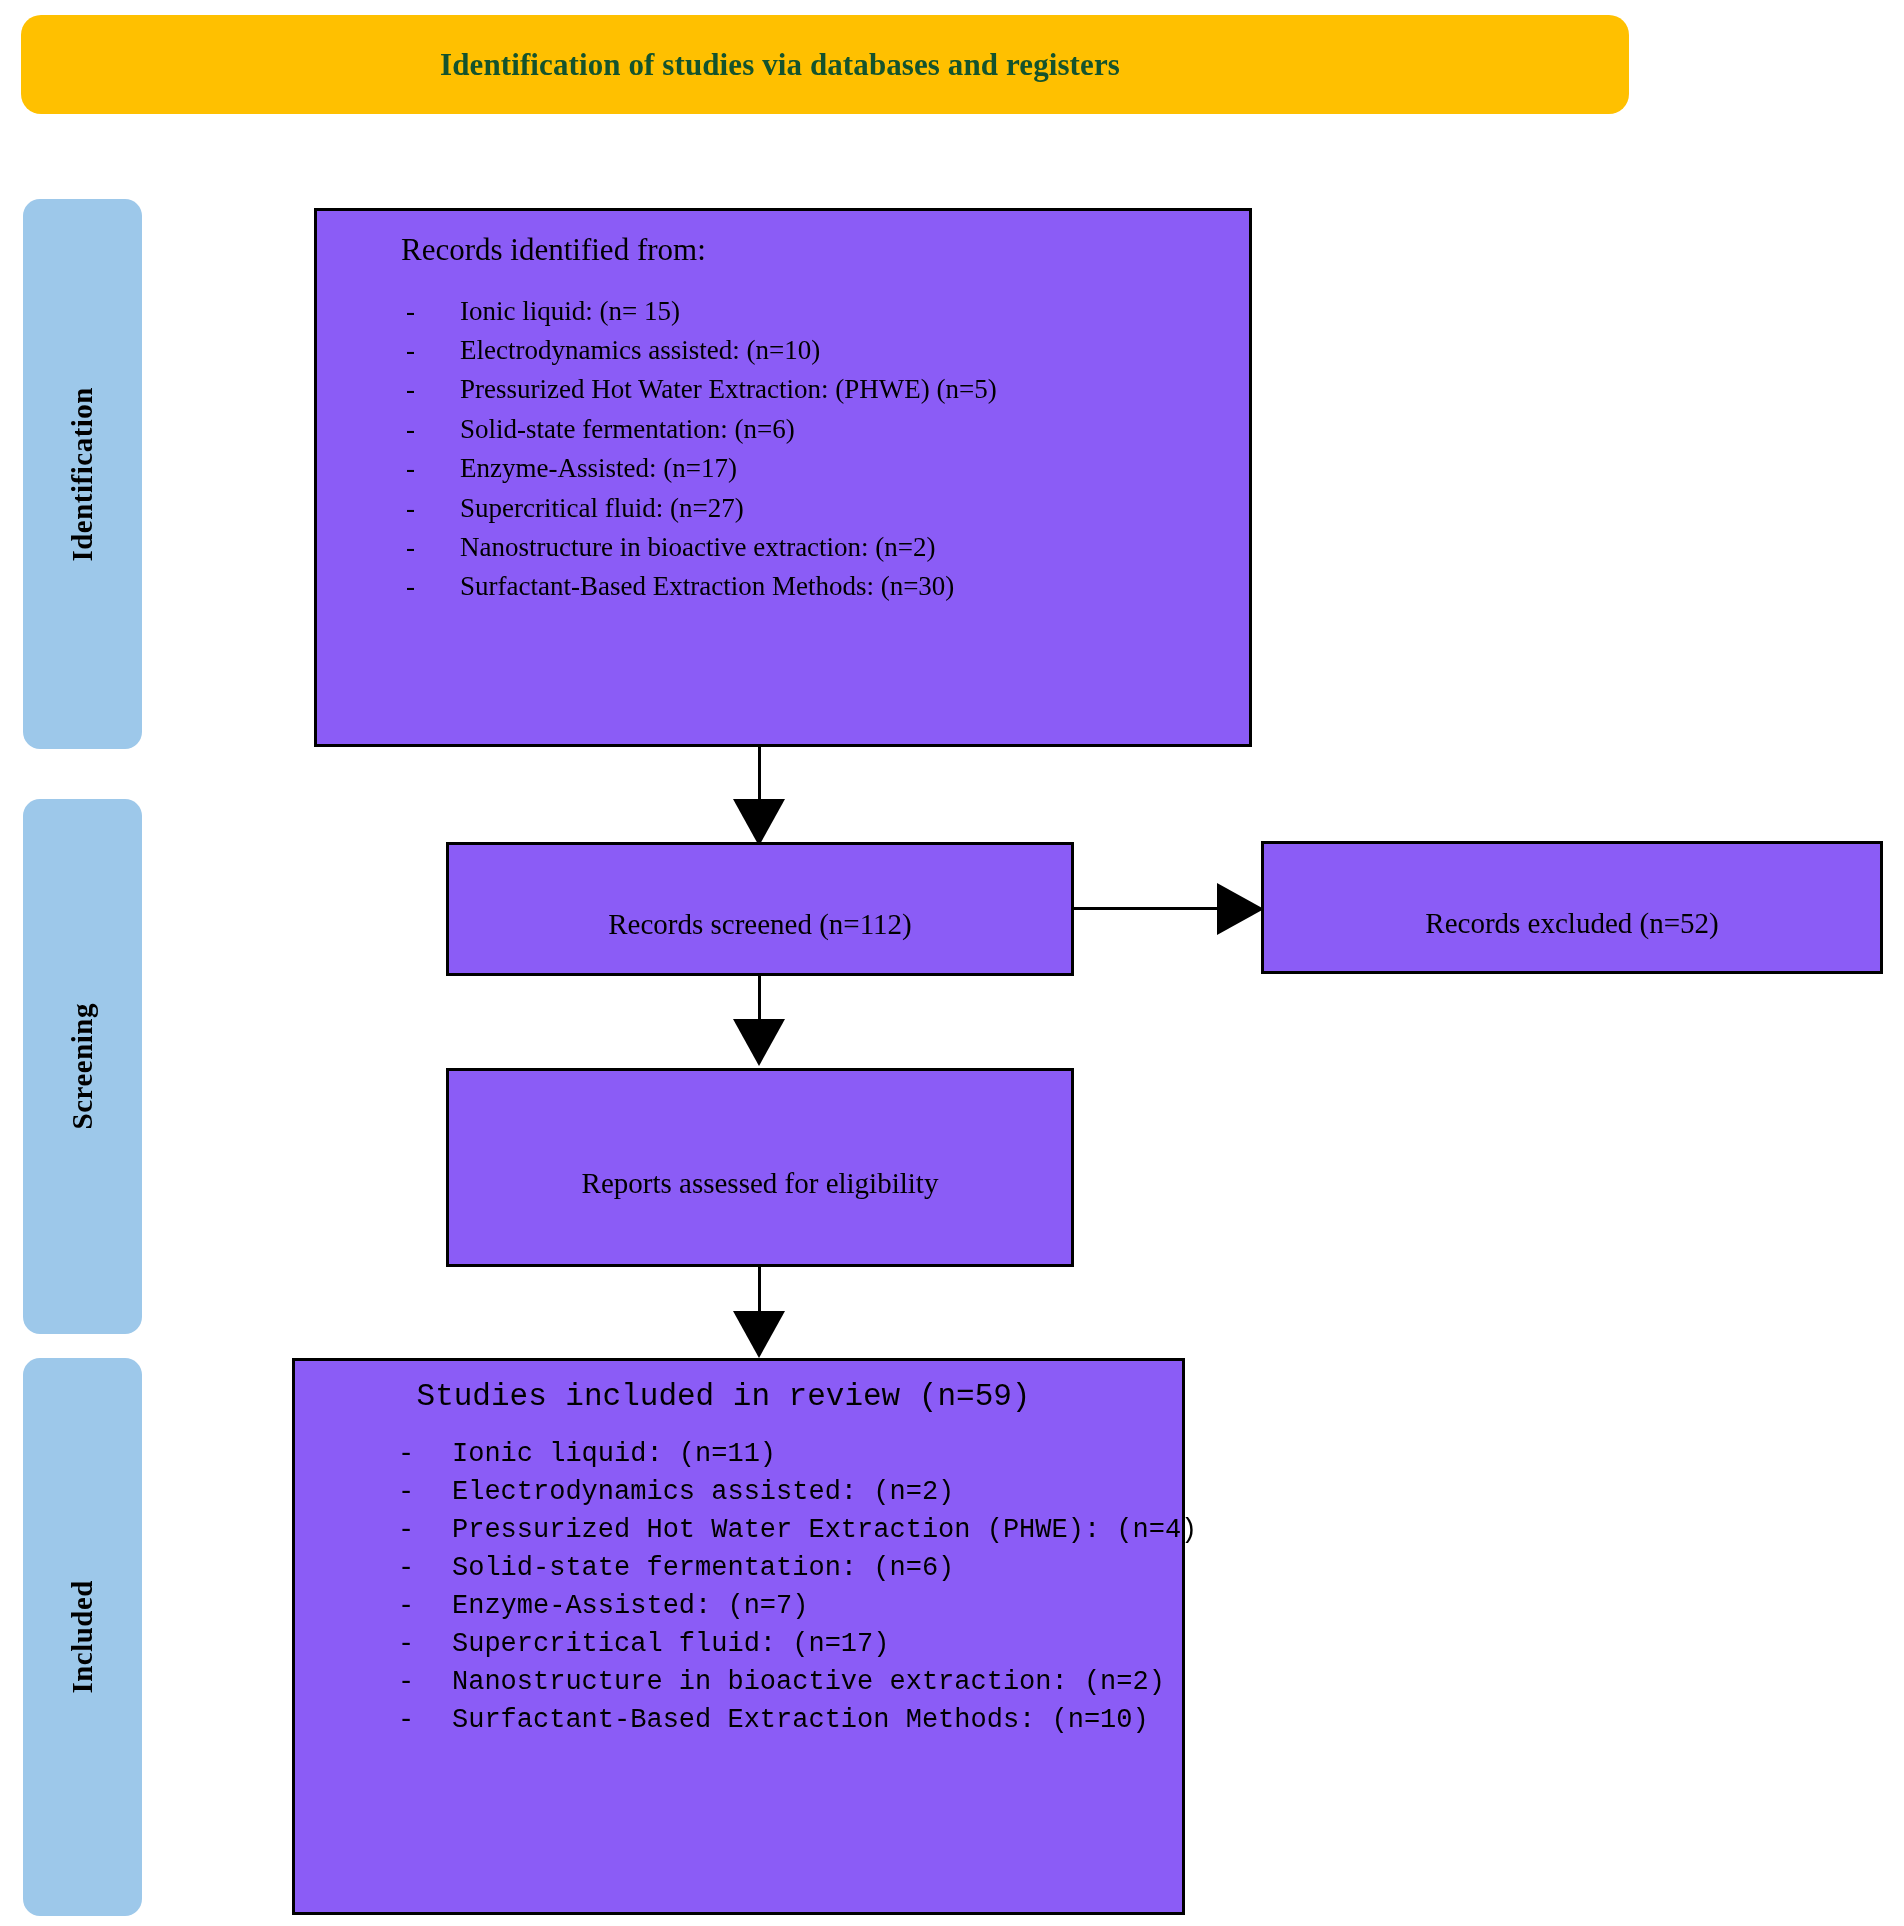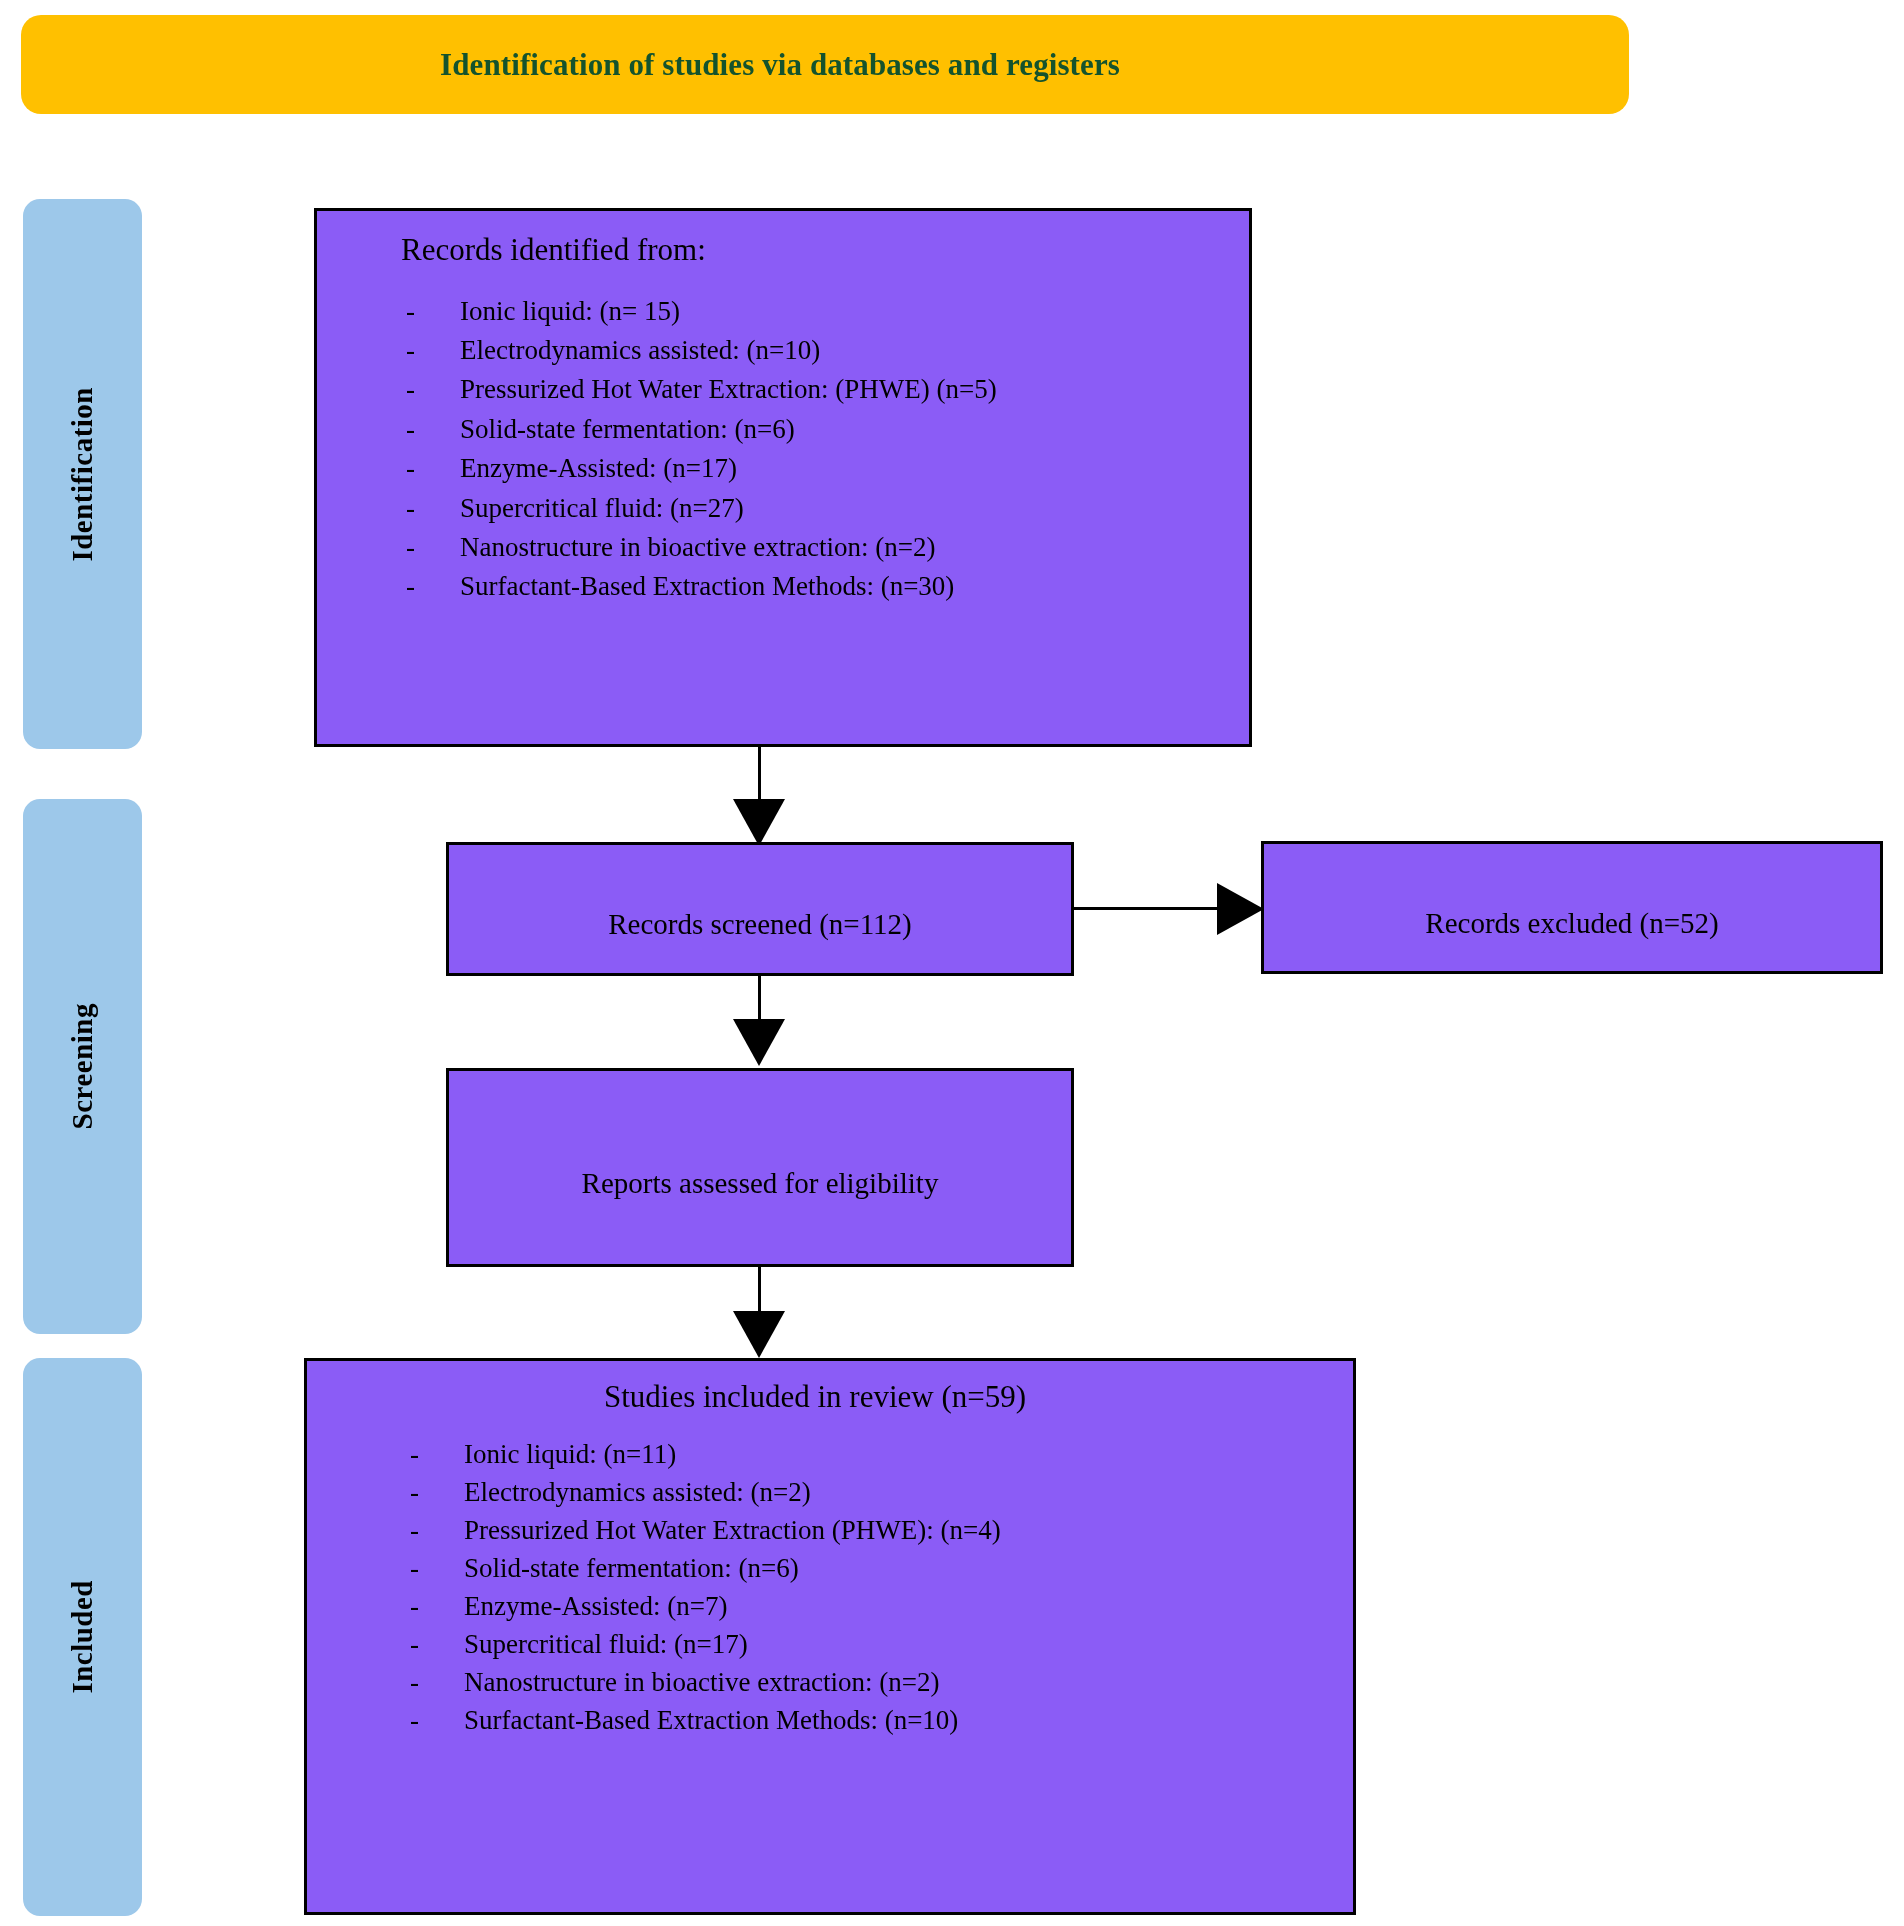--- a/index.html
+++ b/index.html
@@ -69,21 +69,21 @@
   .flow-box {
     position: absolute;
     background: #8b5cf6;
     border: 3.5px solid #000000;
     box-sizing: border-box;
   }
   #box-identified { left: 314px;  top: 208px;  width: 938px; height: 539px; }
   #box-screened   { left: 446px;  top: 842px; width: 628px; height: 134px; }
   #box-excluded   { left: 1261px; top: 841px; width: 622px; height: 133px; }
   #box-eligibility{ left: 446px;  top: 1068px; width: 628px; height: 199px; }
-  #box-included   { left: 304px;  top: 1358px; width: 1052px; height: 557px; }
+  #box-included   { left: 292px;  top: 1358px; width: 893px; height: 557px; font-family: Liberation Mono, monospace; }
 
   .box-heading {
     font-size: 30px;
     line-height: 1.15;
     text-align: center;
     color: #000;
   }
   .box-centered-text {
     position: absolute;
     left: 0;

